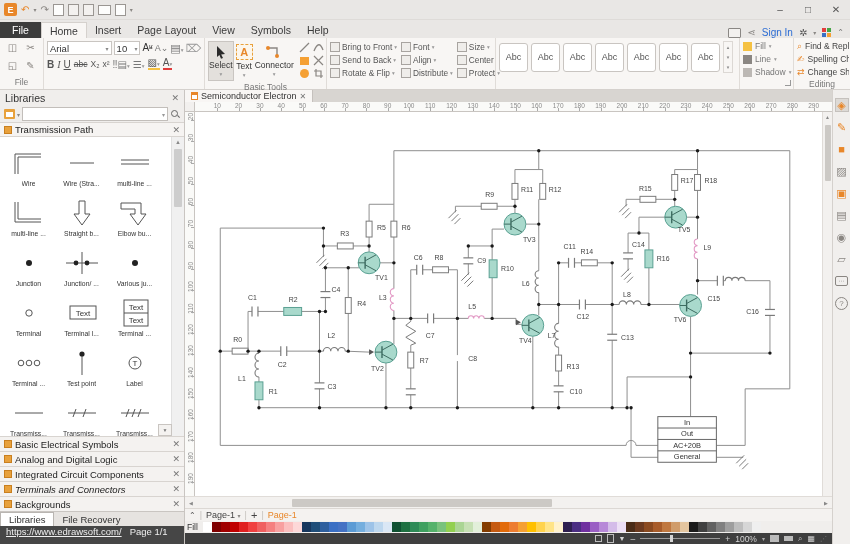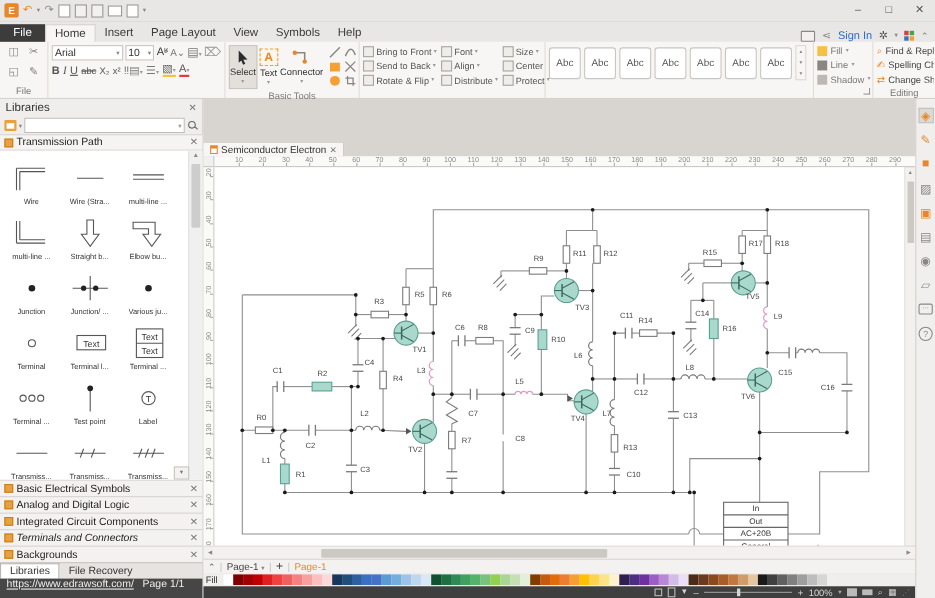--- a/index.html
+++ b/index.html
@@ -98,21 +98,21 @@
   .collsec{height:14px;background:#f4f2f0;border-top:1px solid #d8d4d0;display:flex;align-items:center;gap:3px;padding:0 4px;font-size:9.5px;color:#222;flex:0 0 auto;font-weight:bold;}
   .collsec .px{font-weight:normal;}
   .ptabs{height:14px;background:#e6e3e0;border-top:1px solid #c9c5c1;display:flex;align-items:stretch;flex:0 0 auto;font-size:9.5px;}
   .ptab{padding:0 8px;display:flex;align-items:center;color:#333;}
   .ptab.active{background:#fff;border:1px solid #b9b5b1;border-bottom:none;}
   .pstatus{height:18px;background:#464646;display:flex;align-items:flex-start;gap:8px;padding:0 6px;flex:0 0 auto;font-size:9.5px;color:#eee;}
   .pstatus a{color:#eee;text-decoration:underline;}
 
   
   .canvascol{flex:1;display:flex;flex-direction:column;min-width:0;background:#d8d5d1;}
-  .doctabs{height:12px;background:#d8d5d1;display:flex;align-items:stretch;flex:0 0 auto;margin-top:40px;}
+  .doctabs{height:12px;background:#d8d5d1;display:flex;align-items:stretch;flex:0 0 auto;}
   .doctab{background:#f8f6f4;display:flex;align-items:center;gap:3px;padding:0 6px;font-size:9px;color:#333;border-right:1px solid #c5c1bd;}
   .dticon{width:7px;height:8px;background:#fff;border:1px solid #e8872a;box-sizing:border-box;border-top:3px solid #e8872a;}
   .dtx{color:#777;font-size:8px;}
   .rulerrow{height:10px;display:flex;flex:0 0 auto;}
   .rcorner{width:10px;background:#f2f0ee;border-right:1px solid #c9c5c1;border-bottom:1px solid #c9c5c1;box-sizing:border-box;flex:0 0 auto;}
   .hruler{flex:1;background:#fafaf8;border-bottom:1px solid #c9c5c1;position:relative;overflow:hidden;box-sizing:border-box;}
   .hnum{position:absolute;top:0px;font-size:6.5px;color:#8a8a8a;transform:translateX(-50%);}
   .htick{position:absolute;bottom:0;width:1px;height:3px;background:#aaa;}
   .canvasrow{flex:1;display:flex;min-height:0;}
   .vruler{width:10px;background:#fafaf8;border-right:1px solid #c9c5c1;position:relative;overflow:hidden;box-sizing:border-box;flex:0 0 auto;}

